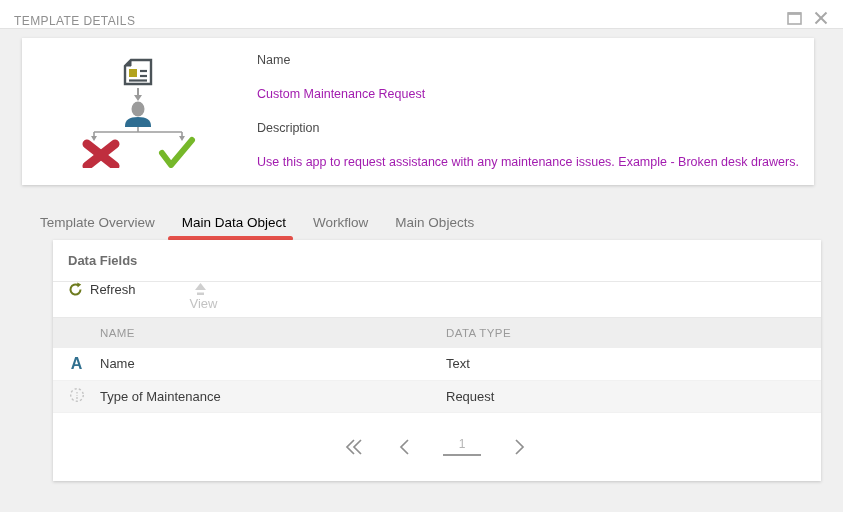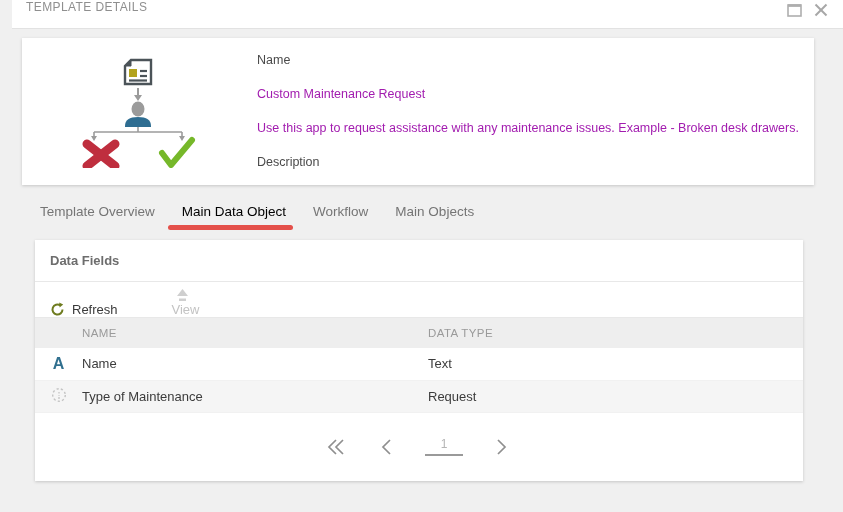--- a/index.html
+++ b/index.html
@@ -2,65 +2,65 @@
 <html><head>
 <meta charset="utf-8">
 <style>
   * { margin:0; padding:0; box-sizing:border-box; }
   html,body { width:843px; height:512px; background:#f0f0f0; font-family:"Liberation Sans", sans-serif; overflow:hidden; }
   .app { width:843px; height:512px; background:#f0f0f0; position:relative; }
 
   
   .titlebar {
     height:29px; background:#ffffff; border-bottom:1px solid #e2e2e2;
-    display:flex; align-items:flex-start; padding:0 12px 0 14px;margin-left:12px;
+    display:flex; align-items:flex-end; padding:0 12px 0 14px;
   }
   .titlebar .title {
     font-size:12px; color:#8f8f8f; letter-spacing:.4px; font-weight:400;
   }
   .titlebar .spacer { flex:1; }
   .winbtn { width:20px; height:20px; display:flex; align-items:center; justify-content:center; cursor:pointer; margin-left:6px; }
 
   
   .info-card {
     position:absolute; left:22px; top:38px; width:792px; height:147px;
     background:#fff; box-shadow:0 1px 3px rgba(0,0,0,.18);
     display:flex;
   }
   .info-graphic { width:235px; display:flex; align-items:center; justify-content:center; }
   .info-text { flex:1; padding-top:15px; font-size:12.5px; color:#3c3c3c; }
   .info-text .row { height:34px; line-height:14px; }
   .info-text .lbl { color:#4a4a4a; }
   .info-text .val { color:#a21caf; }
 
   
-  .tabs { position:absolute; left:40px; top:204px; display:flex; }
+  .tabs { position:absolute; left:40px; top:215px; display:flex; }
   .tab {
     font-size:13.5px; color:#757575; margin-right:27px; padding-bottom:8px;
     position:relative; cursor:pointer; white-space:nowrap;
   }
   .tab.active { color:#000000; }
   .tab.active::after {
     content:""; position:absolute; left:-14px; right:-7px; bottom:-3px;
     height:5px; border-radius:3px; background:#e4504a;
   }
 
   
   .panel {
-    position:absolute; left:35px; top:240px; width:768px; height:241px;
+    position:absolute; left:53px; top:240px; width:768px; height:241px;
     background:#fff; box-shadow:0 1px 3px rgba(0,0,0,.18);
     display:flex; flex-direction:column;
   }
   .panel-title {
     height:42px; display:flex; align-items:center; padding-left:15px;
     font-size:13px; font-weight:bold; color:#6d6d6d;
     border-bottom:1px solid #e8e8e8;
   }
   .toolbar {
-    height:36px; display:flex; align-items:flex-end; padding-left:15px;
+    height:36px; display:flex; align-items:flex-start; padding-left:15px;
     border-bottom:1px solid #e8e8e8;
   }
   .tool-btn { display:flex; align-items:center; cursor:pointer; }
   .tool-btn .tlabel { font-size:13px; color:#3a3a3a; margin-left:7px; }
   .tool-btn.disabled { cursor:default;flex-direction:column; }
   .tool-btn.disabled .tlabel { color:#c3c3c3; }
   .tool-gap { width:47px; }
 
   table.fields { border-collapse:collapse; width:100%; table-layout:fixed; }
   table.fields th {
@@ -135,22 +135,22 @@
           <line x1="7" y1="88" x2="35" y2="110" stroke="#bf2e3e" stroke-width="9" stroke-linecap="round"></line>
           <line x1="35" y1="88" x2="7" y2="110" stroke="#bf2e3e" stroke-width="9" stroke-linecap="round"></line>
         </g>
 
         <polyline points="82,97 91,109 112,84" fill="none" stroke="#76b82a" stroke-width="6" stroke-linecap="round" stroke-linejoin="round"></polyline>
       </svg>
     </div>
     <div class="info-text">
       <div class="row lbl">Name</div>
       <div class="row val">Custom Maintenance Request</div>
+      <div class="row lbl">Description</div>
       <div class="row val">Use this app to request assistance with any maintenance issues. Example - Broken desk drawers.</div>
-      <div class="row lbl">Description</div>
     </div>
   </div>
 
   <div class="tabs">
     <div class="tab">Template Overview</div>
     <div class="tab active">Main Data Object</div>
     <div class="tab">Workflow</div>
     <div class="tab">Main Objects</div>
   </div>
 

